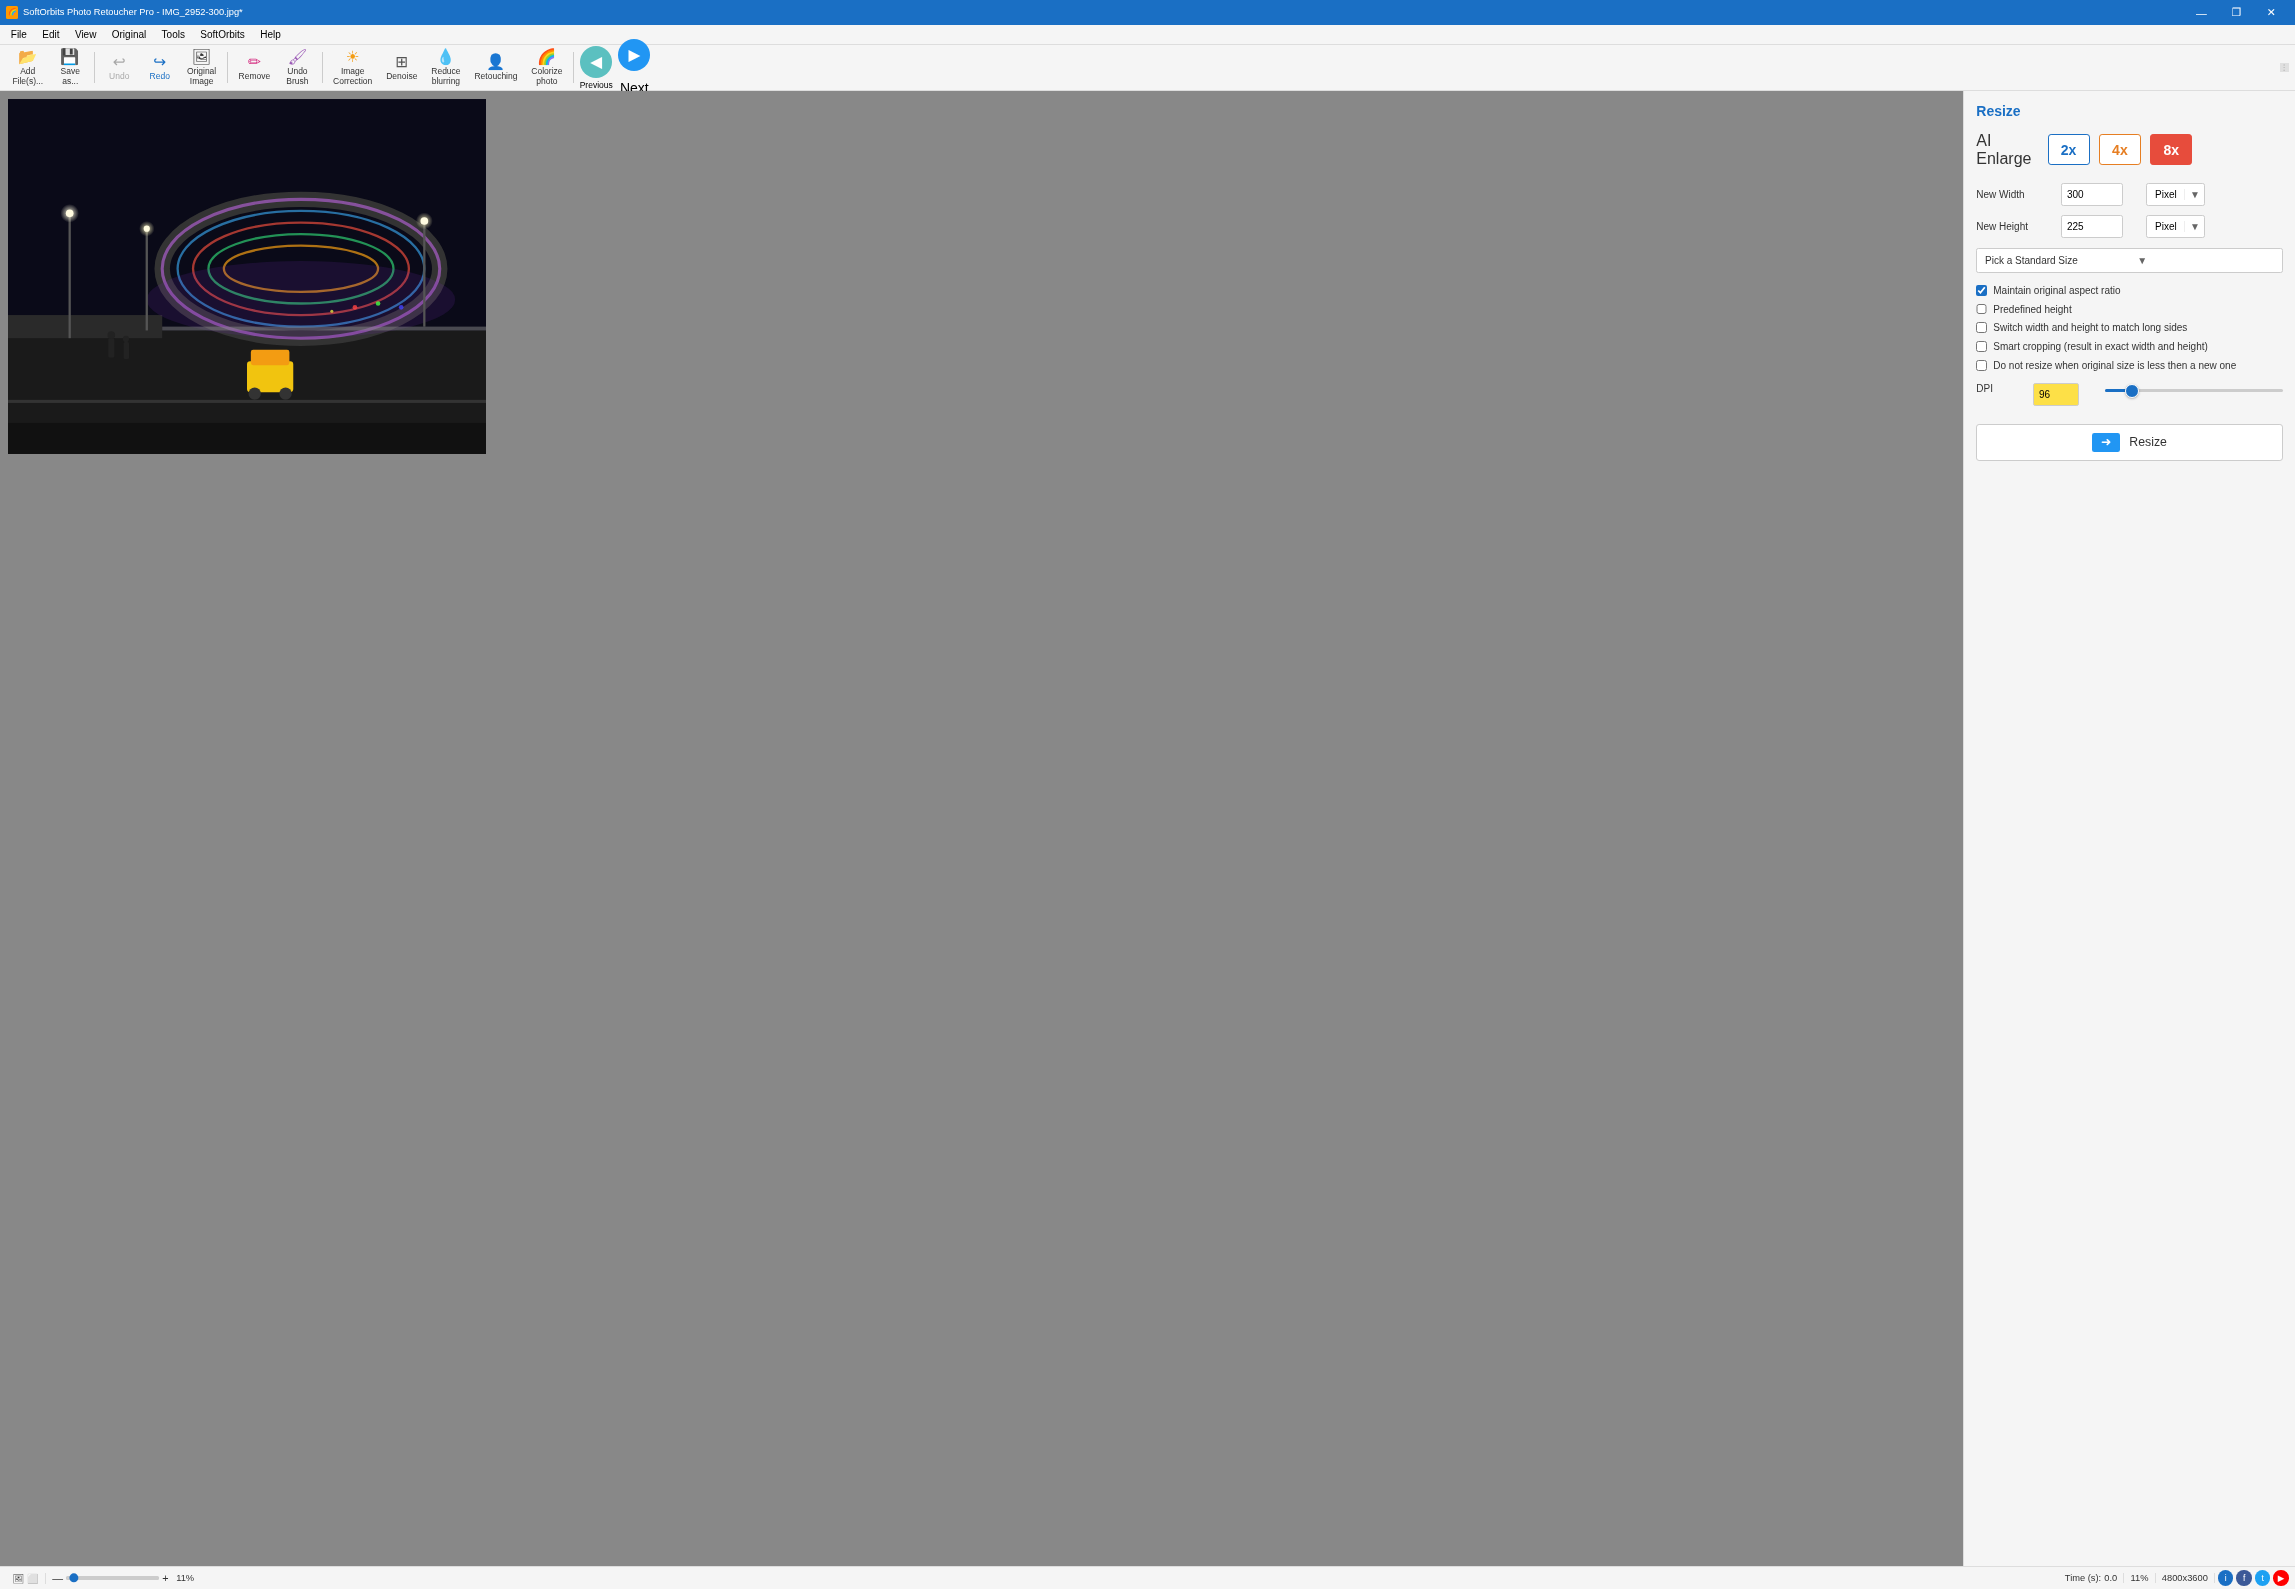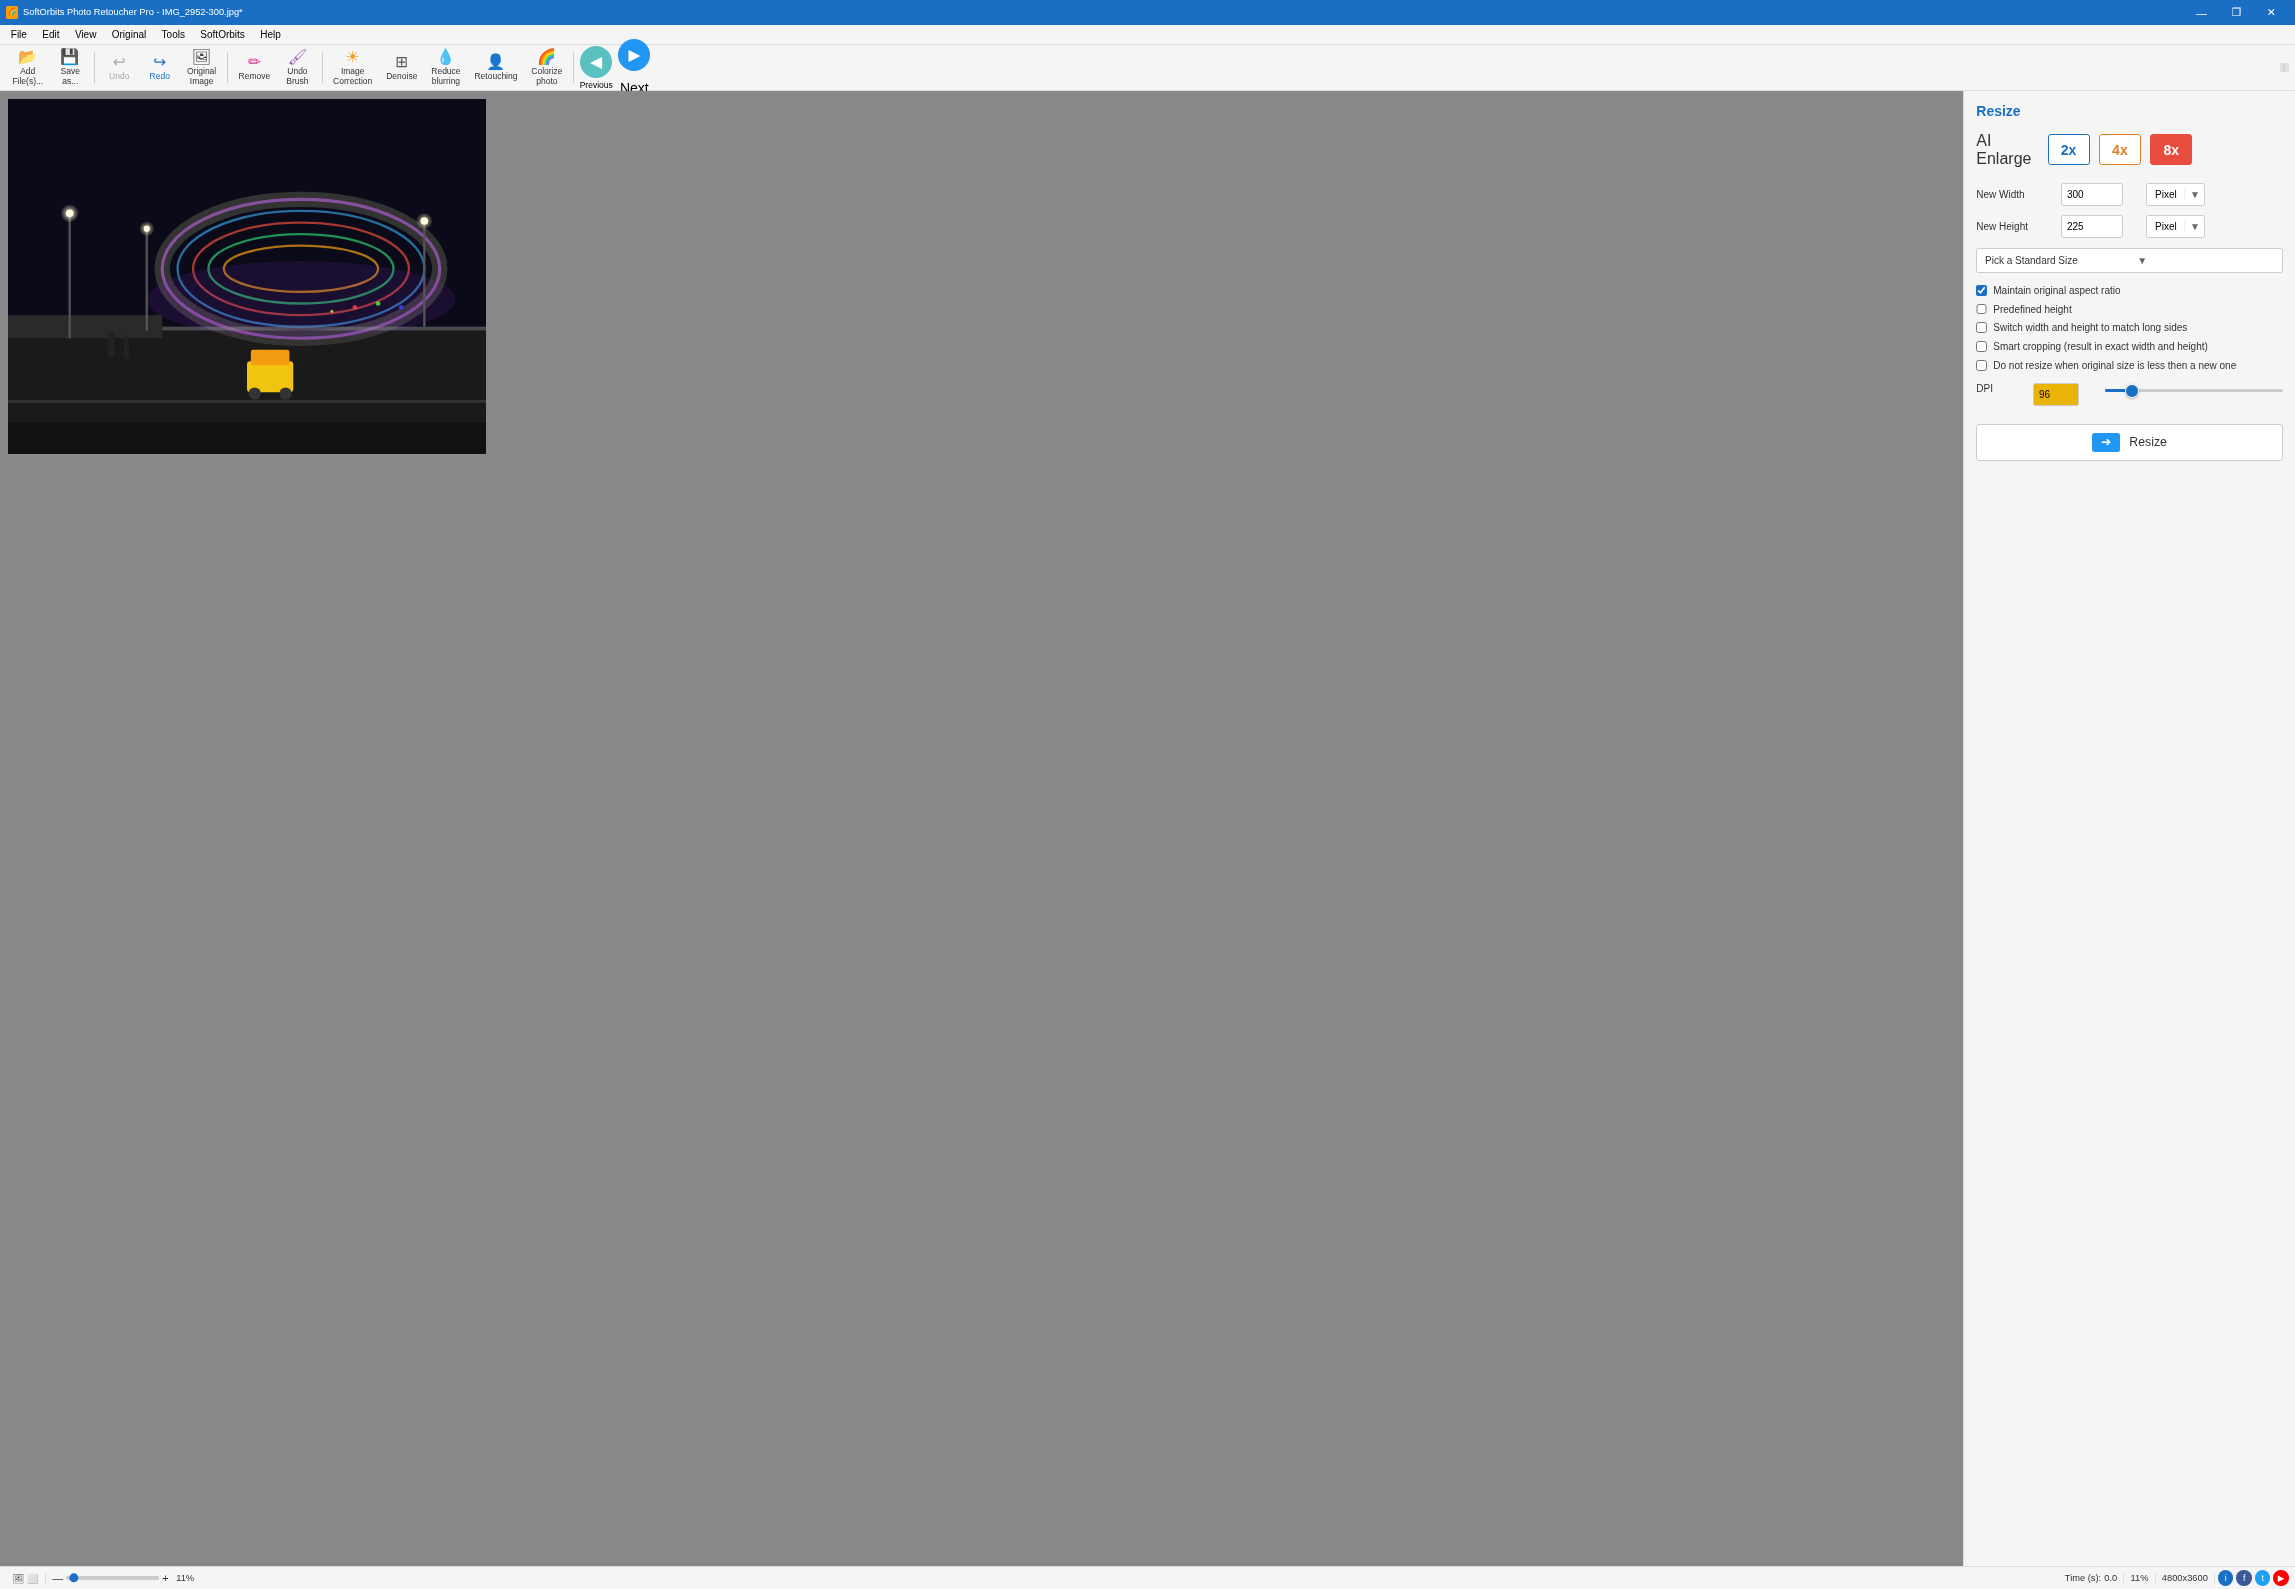--- a/index.html
+++ b/index.html
@@ -185,21 +185,21 @@
       display: flex;
       align-items: flex-start;
       gap: 26px;
       margin-top: 12.3px;
       margin-bottom: 18px;
     }
     .dpi-label { font-size: 10px; color: #333; width: 31px; }
     .dpi-input {
       width: 46px; height: 23px;
       border: 0.8px solid #ccc; border-radius: 2.3px;
-      padding: 0 4.6px; font-size: 10px; background: #eab308;
+      padding: 0 4.6px; font-size: 10px; background: #fde047;
     }
     .dpi-slider-container {
       flex: 1;
       position: relative;
       height: 15.4px;
       display: flex;
       align-items: center;
     }
     .dpi-slider-track {
       width: 100%;

